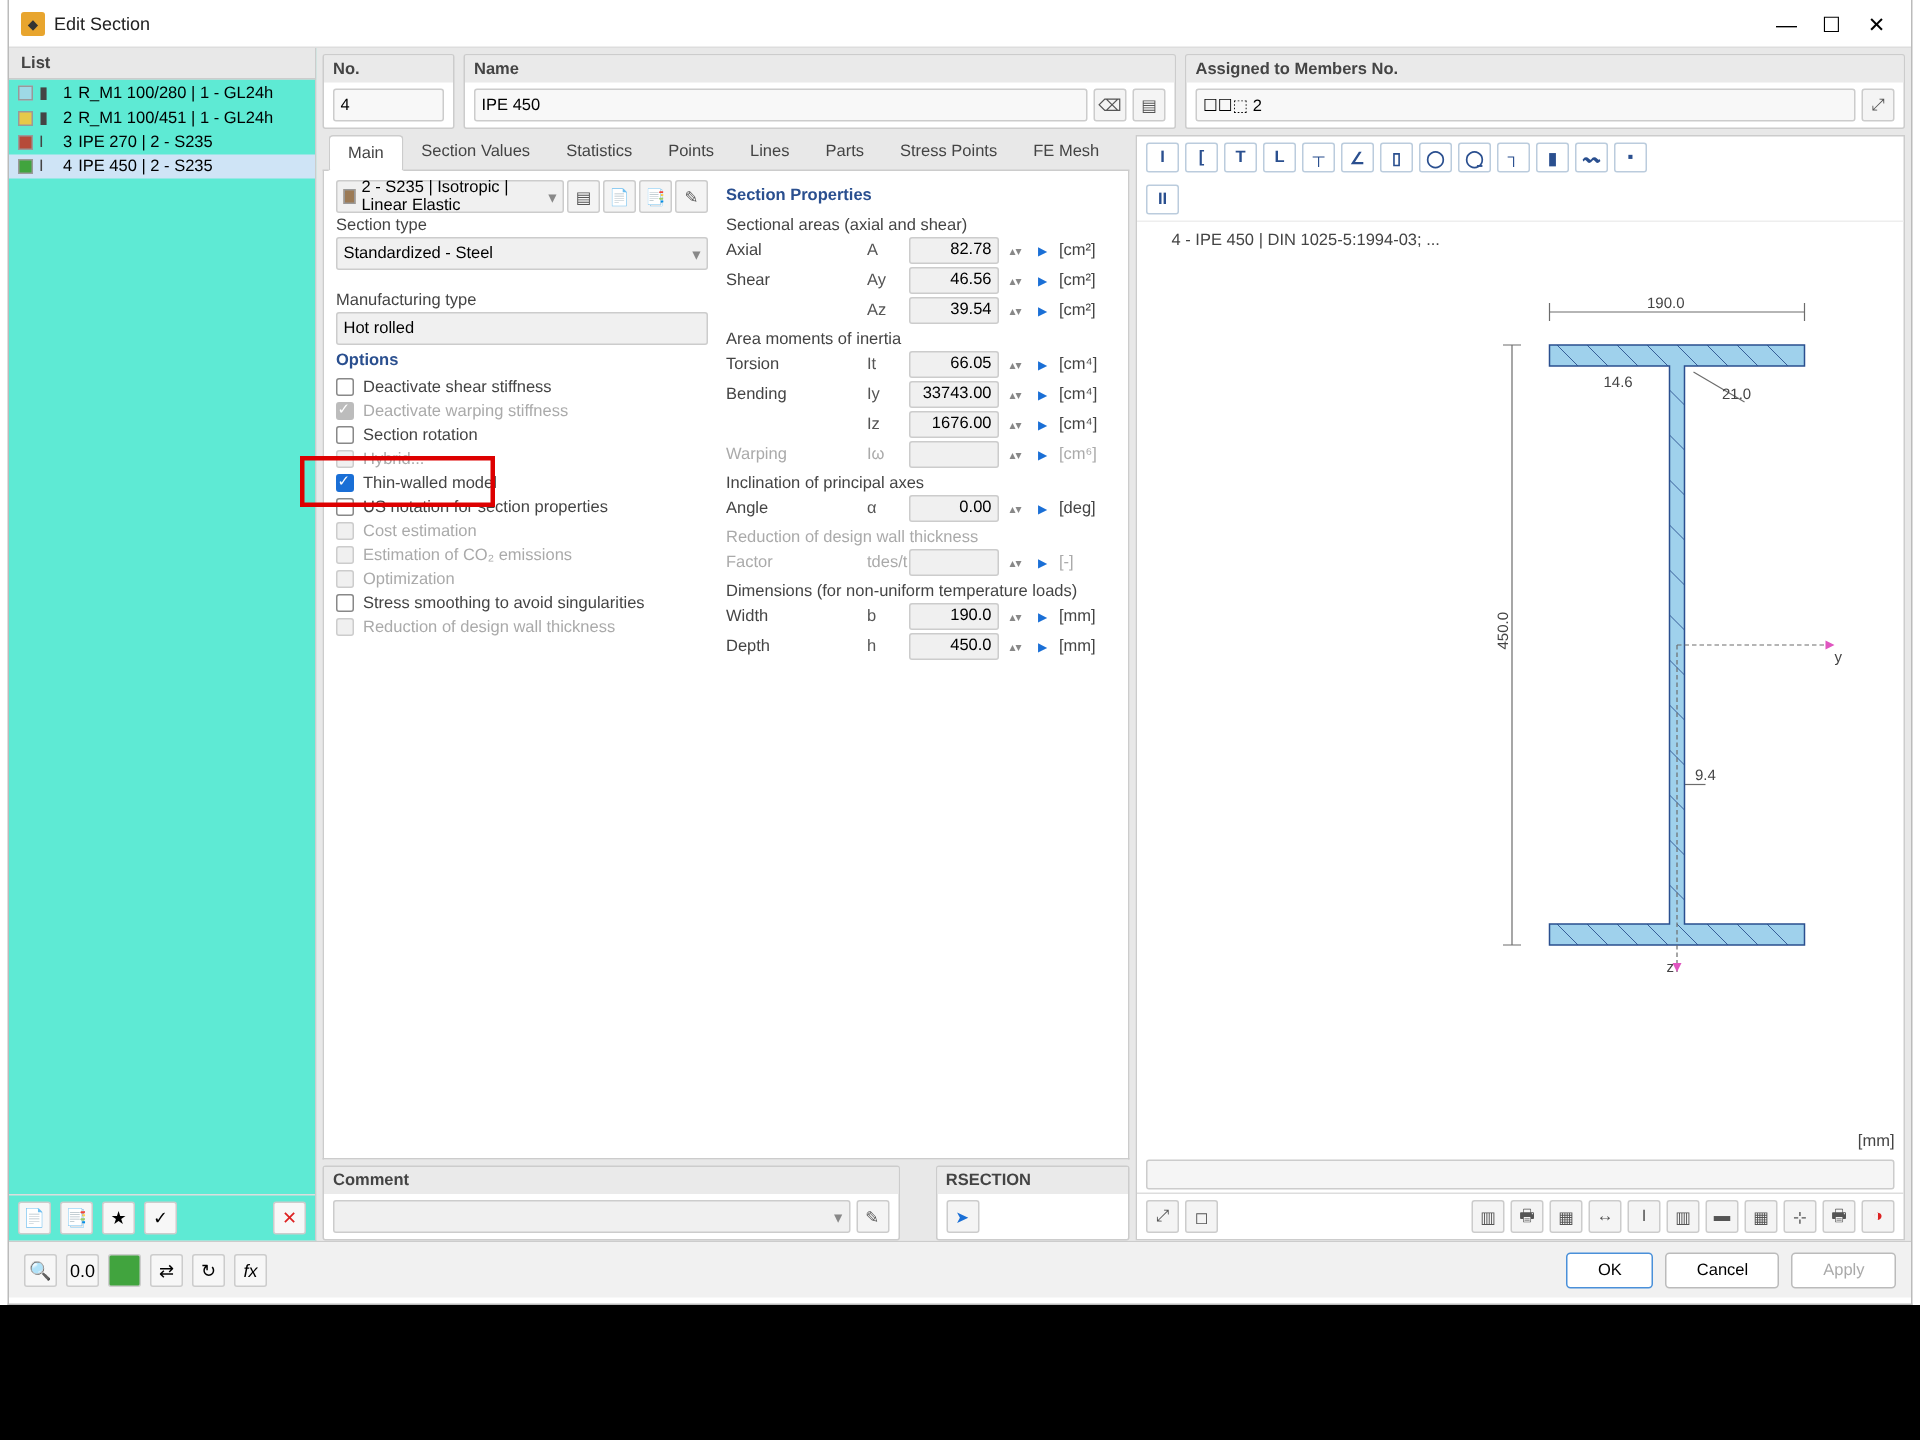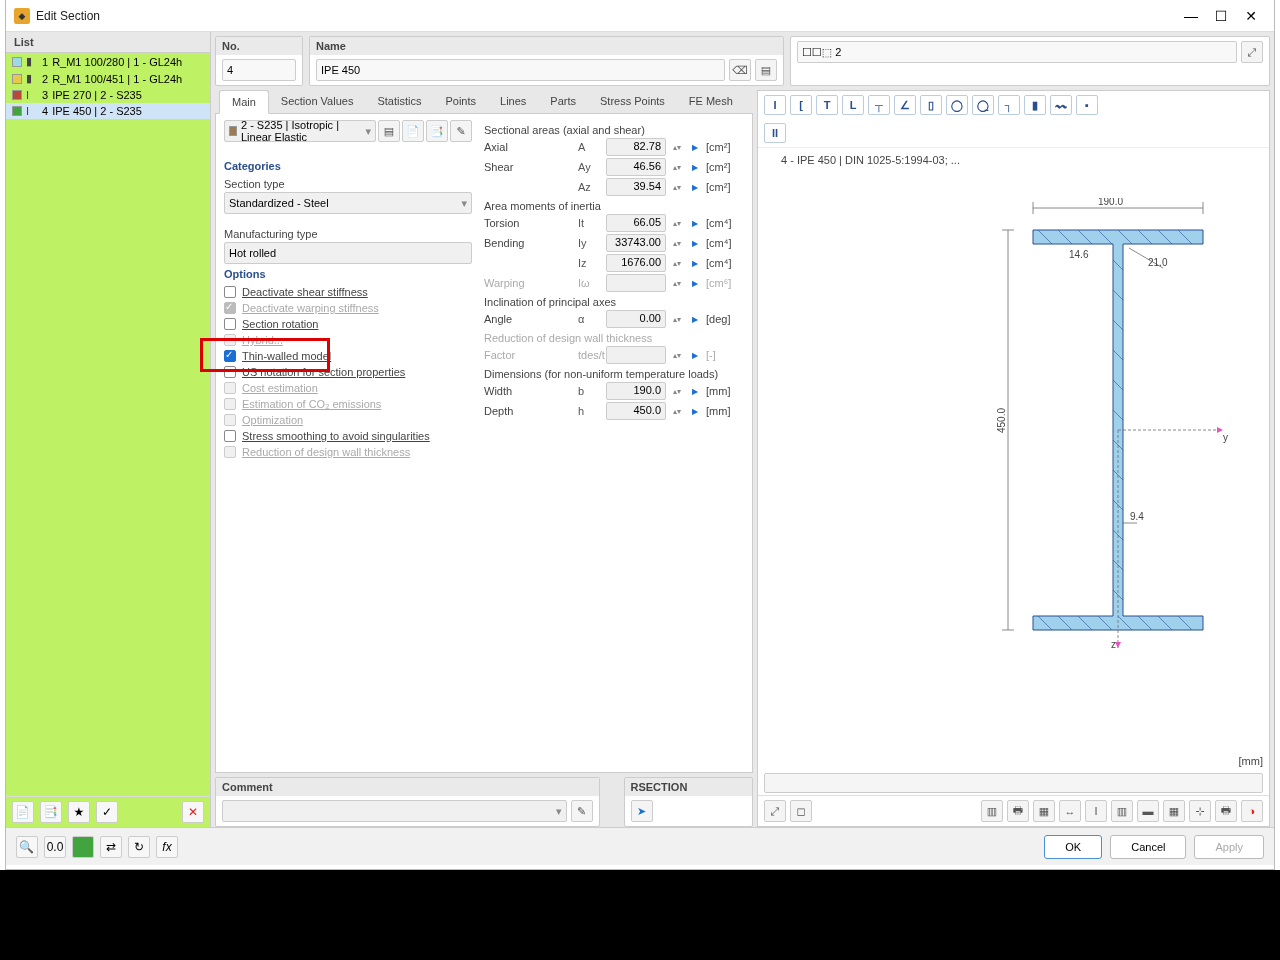--- a/index.html
+++ b/index.html
@@ -3,21 +3,21 @@
 <meta charset="utf-8">
 <style>
 * { margin:0; padding:0; box-sizing:border-box; font-family:"Segoe UI", Tahoma, sans-serif; font-size:11px; }
 body { background:#fff; width:1280px; height:960px; overflow:hidden; }
 .window { width:1270px; height:870px; margin-left:5px; margin-top:0; background:#fff; border:1px solid #bbb; border-top:none; position:relative; }
 .titlebar { height:32px; display:flex; align-items:center; padding:0 8px; border-bottom:1px solid #ddd; }
 .titlebar .app-icon { width:16px; height:16px; background:#e8a52e; border-radius:2px; margin-right:6px; display:flex; align-items:center; justify-content:center; color:#333; font-size:9px; }
 .titlebar .title { flex:1; font-size:12px; color:#222; }
 .titlebar .win-btn { width:30px; text-align:center; font-size:14px; }
 .content { display:flex; height:795px; }
-.left-panel { width:205px; border-right:1px solid #ccc; background:#bef264; display:flex; flex-direction:column; }
+.left-panel { width:205px; border-right:1px solid #ccc; background:#5eead4; display:flex; flex-direction:column; }
 .left-panel .list-head { background:#e8e8e8; padding:4px 8px; font-weight:bold; color:#444; border-bottom:1px solid #ccc; }
 .list-items { flex:1; }
 .list-item { display:flex; align-items:center; padding:2px 6px; gap:4px; cursor:pointer; }
 .list-item.selected { background:#cfe4f6; }
 .swatch { width:10px; height:10px; border:1px solid #999; }
 .list-item .ic { width:12px; font-size:11px; color:#444; }
 .left-toolbar { display:flex; align-items:center; padding:4px 6px; gap:6px; border-top:1px solid #ddd; }
 .tbtn { width:22px; height:22px; border:1px solid #ccc; border-radius:2px; background:#f7f7f7; display:flex; align-items:center; justify-content:center; font-size:12px; }
 .main-panel { flex:1; background:#e8e8e8; padding:4px 4px 0 4px; display:flex; flex-direction:column; gap:4px; }
 .top-row { display:flex; gap:6px; }
@@ -36,21 +36,21 @@
 .tabs { background:#e8e8e8; display:flex; padding:0 4px; border-bottom:1px solid #ccc; }
 .tab { padding:5px 12px; color:#444; cursor:pointer; }
 .tab.active { background:#fff; border:1px solid #ccc; border-bottom:1px solid #fff; border-radius:3px 3px 0 0; margin-bottom:-1px; }
 .form-body { background:#fff; border:1px solid #ccc; border-top:none; flex:1; padding:6px 8px; display:flex; gap:12px; }
 .form-left,.form-right { width:50%; }
 .section-title { color:#2a4f8f; font-weight:bold; font-size:11px; padding:4px 0; }
 .form-label { color:#444; font-size:11px; padding:2px 0; }
 .select { background:#f0f0f0; border:1px solid #ccc; border-radius:2px; height:22px; padding:0 4px; display:flex; align-items:center; justify-content:space-between; }
 .mat-row { display:flex; gap:2px; align-items:center; }
 .mat-row .select { flex:1; }
-.chk-row { display:flex; align-items:flex-start; gap:6px; padding:2px 0; color:#444;text-decoration:underline; }
+.chk-row { display:flex; align-items:flex-start; gap:6px; padding:2px 0; color:#444; }
 .chk-row.disabled { color:#aaa; }
 .chk { width:12px; height:12px; border:1px solid #888; border-radius:2px; display:inline-block; }
 .chk.checked { background:#1a6fd6; border-color:#1a6fd6; position:relative; }
 .chk.checked::after { content:"✓"; color:#fff; position:absolute; top:-2px; left:0px; font-size:10px; }
 .chk.dis { border-color:#ccc; background:#f0f0f0; }
 .chk.dis.checked { background:#bcbcbc; border-color:#bcbcbc; }
 .prop-grid { display:grid; grid-template-columns:90px 24px 60px 14px 14px 38px; align-items:center; row-gap:2px; column-gap:4px; font-size:11px; }
 .prop-grid .label { color:#444; }
 .prop-grid .sym { color:#555; }
 .prop-grid .val { text-align:right; background:#f0f0f0; border:1px solid #ccc; border-radius:2px; height:18px; padding:1px 4px; }
@@ -143,20 +143,21 @@
         </div>
         <div class="panel name-panel">
           <div class="panel-head">Name</div>
           <div class="panel-body field">
             <input class="text-input" value="IPE 450" style="">
             <div class="icon-btn">⌫</div>
             <div class="icon-btn">▤</div>
           </div>
         </div>
         <div class="panel assign-panel">
+          <div class="panel-head">Assigned to Members No.</div>
           <div class="panel-body field">
             <input class="text-input" style="flex: 1 1 0%;" value="☐☐⬚ 2">
             <div class="icon-btn">⤢</div>
           </div>
         </div>
       </div>
 
       <div class="mid-row">
         <div class="form-col">
           <div class="tabs" id="tabs">
@@ -179,21 +180,20 @@
                       <span>2 - S235 | Isotropic | Linear Elastic</span>
                     </span>
                     <span style="color:#888">▾</span>
                 </div>
                 <div class="icon-btn">▤</div>
                 <div class="icon-btn">📄</div>
                 <div class="icon-btn">📑</div>
                 <div class="icon-btn">✎</div>
               </div>
 
-              <div class="section-title" style="margin-top:14px">Categories</div>
               <div class="form-label">Section type</div>
               <div class="select">
                   <span>Standardized - Steel</span>
                   <span style="color:#888">▾</span>
                 </div>
               <div class="form-label" style="margin-top:12px">Manufacturing type</div>
               <div class="select">
                   <span>Hot rolled</span>
                 </div>
 
@@ -241,20 +241,21 @@
                     <span>Stress smoothing to avoid singularities</span>
                   </div>
                   <div class="chk-row disabled">
                     <span class="chk dis"></span>
                     <span>Reduction of design wall thickness</span>
                   </div>
                 </div>
             </div>
 
             <div class="form-right">
+              <div class="section-title">Section Properties</div>
               <div id="props-body">
                   <div class="sub-head">Sectional areas (axial and shear)</div>
                   <div class="prop-grid">
                     <div class="label">Axial</div>
       <div class="sym">A</div>
       <div class="val ">82.78</div>
       <div class="spin">▴▾</div>
       <div class="play">▶</div>
       <div class="unit">[cm²]</div>
                     <div class="label">Shear</div>

